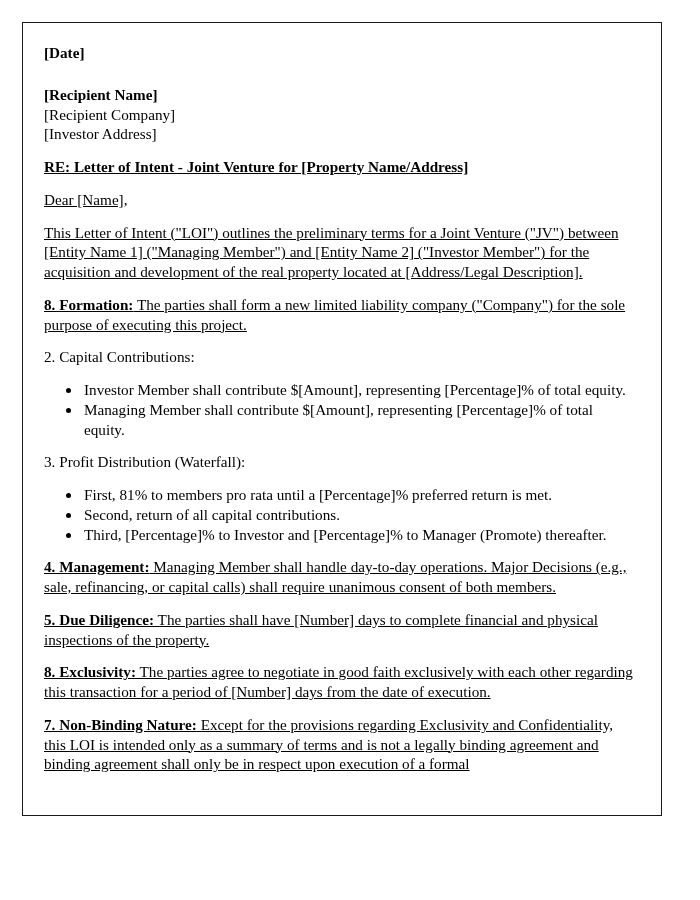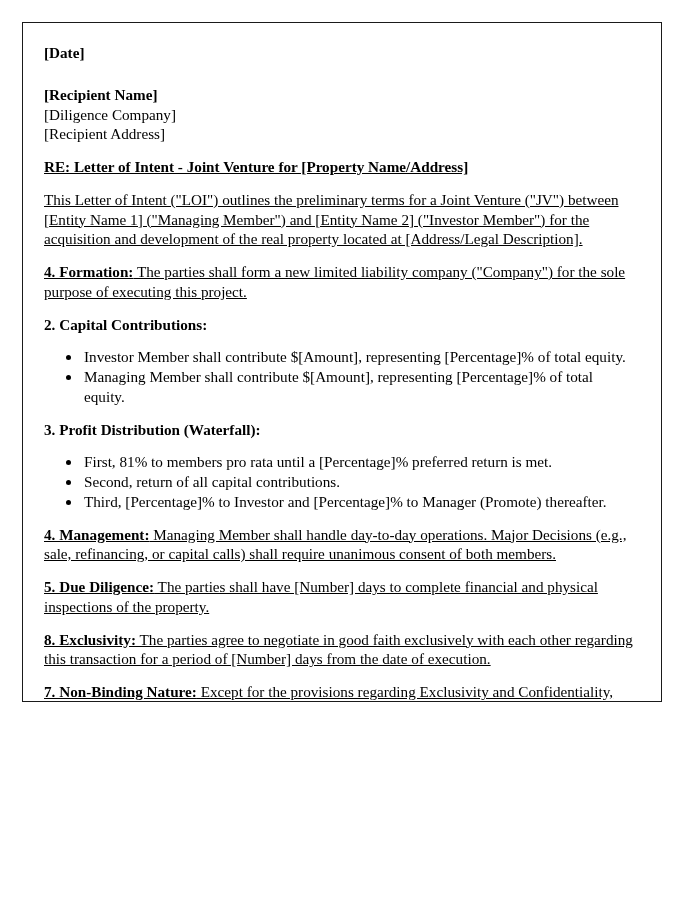--- a/index.html
+++ b/index.html
@@ -12,21 +12,21 @@
     height: 900px;
     font-family: "Liberation Serif", "DejaVu Serif", serif;
     color: #000000;
     overflow: hidden;
   }
   #page {
     position: absolute;
     left: 22px;
     top: 22px;
     width: 640px;
-    height: 680px;
+    height: 794px;
     border: 1px solid #1a1a1a;
     box-sizing: border-box;
     background: #ffffff;
     overflow: hidden;
   }
   #page-inner {
     padding: 20px 26px 0 21px;
     box-sizing: border-box;
   }
   p {
@@ -48,21 +48,21 @@
     margin: 0 0 22px 0;
     font-size: 15.2px;
     line-height: 1.30;
     font-weight: bold;
   }
   .b { font-weight: bold; }
   .heading {
     margin: 0 0 13px 0;
     font-size: 15.2px;
     line-height: 1.30;
-    font-weight: bold;
+    font-weight: normal;
   }
   ul {
     margin: 0 0 13px 0;
     padding-left: 38px;
     list-style-type: disc;
   }
   li {
     font-size: 15.2px;
     line-height: 1.30;
     margin: 0;
@@ -72,30 +72,31 @@
 </head>
 <body>
 
 <div id="page">
   <div id="page-inner">
 
     <div class="date-line">[Date]</div>
 
     <div class="addr-block">
       <div class="addr-line b">[Recipient Name]</div>
-      <div class="addr-line">[Diligence Company]</div>
-      <div class="addr-line">[Recipient Address]</div>
+      <div class="addr-line">[Recipient Company]</div>
+      <div class="addr-line">[Investor Address]</div>
     </div>
 
     <p class="b">RE: Letter of Intent - Joint Venture for [Property Name/Address]</p>
 
+    <p>Dear [Name],</p>
 
     <p>This Letter of Intent ("LOI") outlines the preliminary terms for a Joint Venture ("JV") between [Entity Name 1] ("Managing Member") and [Entity Name 2] ("Investor Member") for the acquisition and development of the real property located at [Address/Legal Description].</p>
 
-    <p><span class="b">4. Formation:</span><span> The parties shall form a new limited liability company ("Company") for the sole purpose of executing this project.</span></p>
+    <p><span class="b">8. Formation:</span><span> The parties shall form a new limited liability company ("Company") for the sole purpose of executing this project.</span></p>
 
     <div class="heading">2. Capital Contributions:</div>
     <ul>
       <li>Investor Member shall contribute $[Amount], representing [Percentage]% of total equity.</li>
       <li>Managing Member shall contribute $[Amount], representing [Percentage]% of total equity.</li>
     </ul>
 
     <div class="heading">3. Profit Distribution (Waterfall):</div>
     <ul>
       <li>First, 81% to members pro rata until a [Percentage]% preferred return is met.</li>

